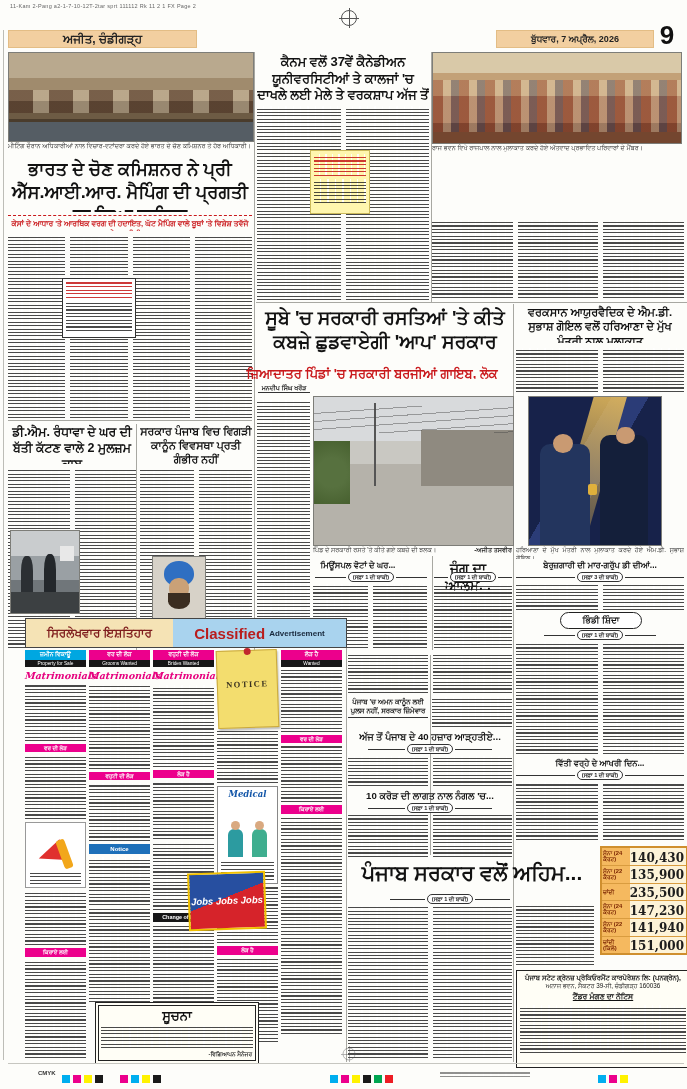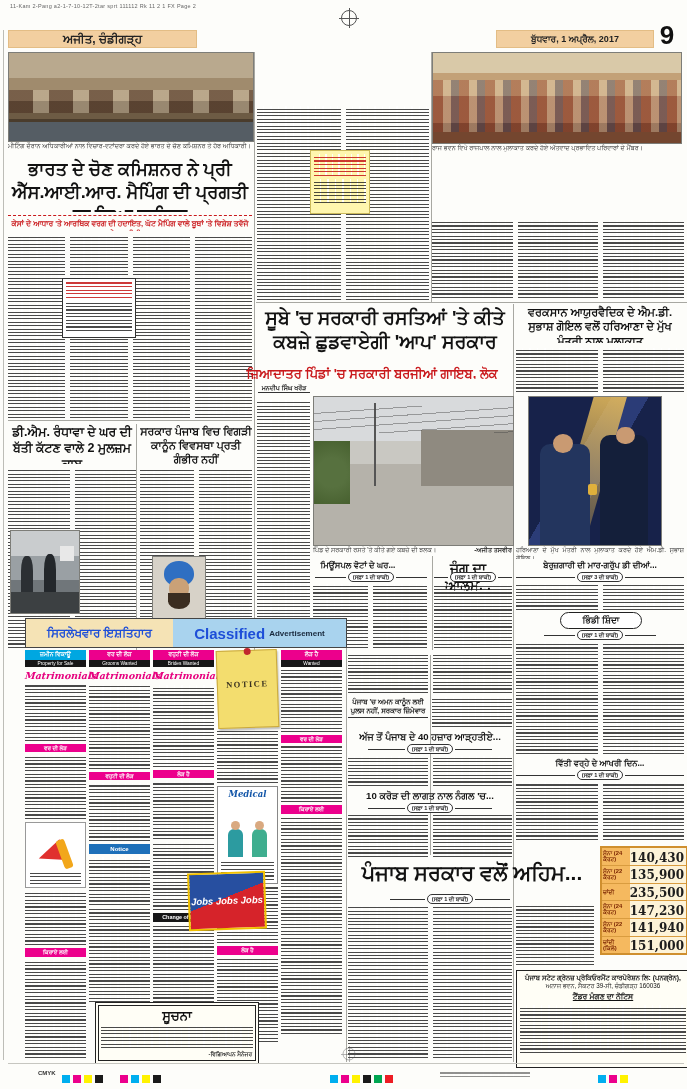--- a/index.html
+++ b/index.html
@@ -64,21 +64,21 @@
 </head>
 <body>
 
 <div id="page">
 
   <div class="abs" style="left:10px;top:3px;font-size:5.5px;color:#666;letter-spacing:.3px;white-space:nowrap;">11-Kam 2-Pang a2-1-7-10-12T-2tar sprt  111112 Rk  11 2 1 FX  Page 2</div>
   <div class="cross" style="left:341px;top:10px;"></div>
   <div class="abs" style="left:3px;top:30px;width:1px;height:1030px;background:#bdbdb7;"></div>
 
   <div class="mbox" style="left:8px;top:30px;width:187px;height:16px;font-size:12px;line-height:16px;">ਅਜੀਤ, ਚੰਡੀਗੜ੍ਹ</div>
-  <div class="mbox" style="left:496px;top:30px;width:156px;height:16px;font-size:9px;line-height:16px;">ਬੁੱਧਵਾਰ, 1 ਅਪ੍ਰੈਲ, 2017</div>
+  <div class="mbox" style="left:496px;top:30px;width:156px;height:16px;font-size:9px;line-height:16px;">ਬੁੱਧਵਾਰ, 7 ਅਪ੍ਰੈਲ, 2026</div>
   <div class="abs" style="left:650px;top:20px;width:34px;text-align:center;font-size:26px;font-weight:bold;color:#111;">9</div>
 
   <div class="vr" style="left:254px;top:52px;height:598px;"></div>
   <div class="vr" style="left:431px;top:52px;height:250px;"></div>
   <div class="vr" style="left:432px;top:556px;height:94px;"></div>
   <div class="vr" style="left:513px;top:304px;height:758px;"></div>
   <div class="vr" style="left:346px;top:618px;height:444px;"></div>
   <div class="vr" style="left:430px;top:655px;height:200px;"></div>
   <div class="vr" style="left:136px;top:424px;height:226px;"></div>
   <div class="hr" style="left:256px;top:302px;width:431px;"></div>
@@ -119,20 +119,21 @@
   <div class="cols" style="left:140px;top:470px;width:112px;height:178px;">
     <i class="fl"></i>
       <i class="fl"></i>
   </div>
   <div class="ph" style="left:152px;top:556px;width:52px;height:62px;background:#d7d2c8;">
     <span class="abs" style="top:6%;left:22%;width:56%;height:40%;background:#2f6fc2;border-radius:50% 50% 45% 45%;"></span>
     <span class="abs" style="top:34%;left:30%;width:40%;height:34%;background:#caa177;border-radius:45%;"></span>
     <span class="abs" style="top:58%;left:28%;width:44%;height:26%;background:#3b2d20;border-radius:0 0 50% 50%;"></span>
   </div>
 
+  <div class="hl abs" style="left:257px;top:54px;width:172px;height:48px;font-size:13px;">ਕੈਨਮ ਵਲੋਂ 37ਵੇਂ ਕੈਨੇਡੀਅਨ ਯੂਨੀਵਰਸਿਟੀਆਂ ਤੇ ਕਾਲਜਾਂ 'ਚ ਦਾਖਲੇ ਲਈ ਮੇਲੇ ਤੇ ਵਰਕਸ਼ਾਪ ਅੱਜ ਤੋਂ</div>
   <div class="cols" style="left:257px;top:106px;width:172px;height:194px;">
     <i class="fl"></i>
       <i class="fl"></i>
   </div>
   <div class="inset yellow" style="left:310px;top:150px;width:52px;height:56px;">
     <span class="flr" style="display:block;height:22px;"></span>
     <span class="fl" style="display:block;height:24px;margin-top:3px;"></span>
   </div>
 
   <div class="ph" style="left:432px;top:52px;width:248px;height:90px;background:linear-gradient(180deg,#d9c9a8 0 22%,#c3a177 22% 48%,#a06a4a 48% 78%,#74462f 78% 100%);">
@@ -289,23 +290,23 @@
     <span class="ln"></span>
       <span class="tag">(ਸਫ਼ਾ 1 ਦੀ ਬਾਕੀ)</span>
       <span class="ln"></span>
   </div>
   <div class="cols" style="left:348px;top:906px;width:164px;height:152px;">
       <i class="fl"></i>
       <i class="fl"></i>
     </div>
 
   <div class="abs" style="left:25px;top:618px;width:320px;height:28px;border:1px solid #444;display:flex;">
-    <div style="flex:0 0 147px;background:#f5e3b5;display:flex;align-items:center;justify-content:center;font-weight:bold;font-size:12px;color:#1d4ed8;">ਸਿਰਲੇਖਵਾਰ ਇਸ਼ਤਿਹਾਰ</div>
+    <div style="flex:0 0 147px;background:#f5e3b5;display:flex;align-items:center;justify-content:center;font-weight:bold;font-size:12px;color:#7f1d1d;">ਸਿਰਲੇਖਵਾਰ ਇਸ਼ਤਿਹਾਰ</div>
     <div style="flex:1;background:#a9d3ee;display:flex;align-items:center;justify-content:center;gap:4px;">
-      <span style="font-size:15px;font-weight:bold;color:#1d4ed8;">Classified</span>
+      <span style="font-size:15px;font-weight:bold;color:#b91c1c;">Classified</span>
       <span style="font-size:8px;font-weight:bold;color:#18283c;">Advertisement</span>
     </div>
   </div>
 
   <div class="col" style="left:25px;top:650px;">
     <div class="chdr">
       <span class="pa" style="background:#00a7e1;">ਜ਼ਮੀਨ ਵਿਕਾਊ</span>
       <span class="en">Property for Sale</span>
     </div>
     <div class="matri">Matrimonials</div>

